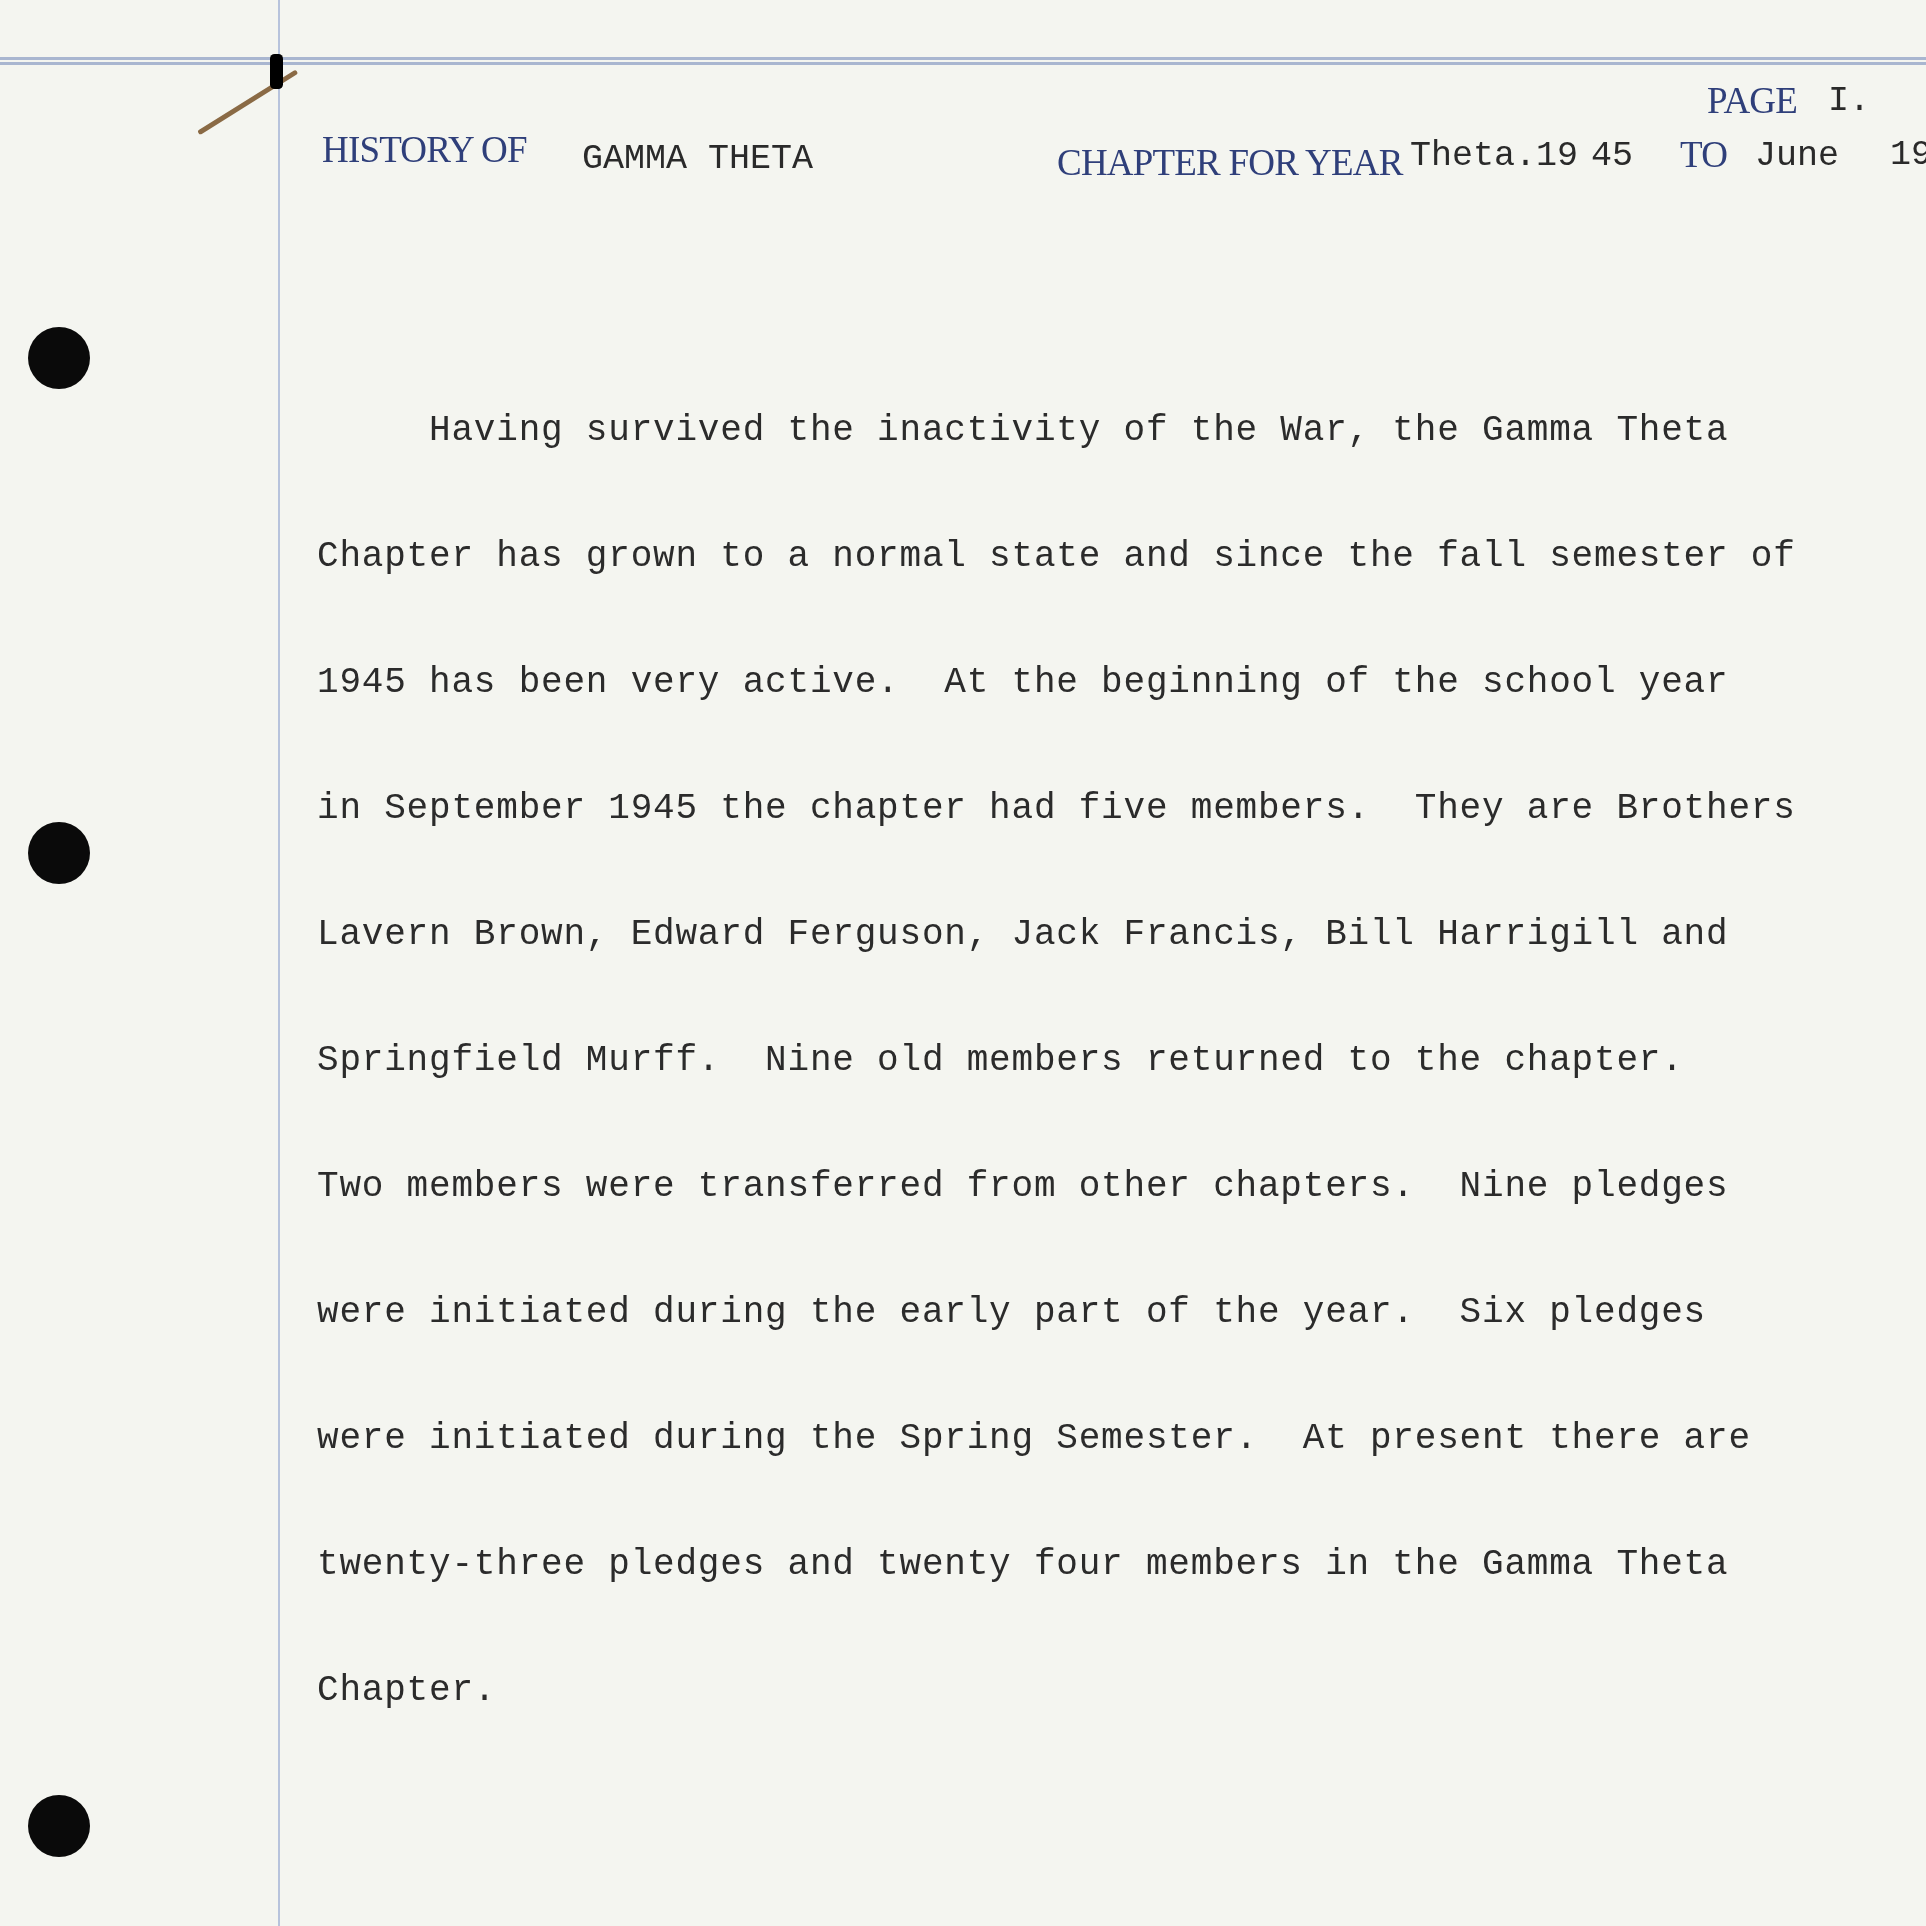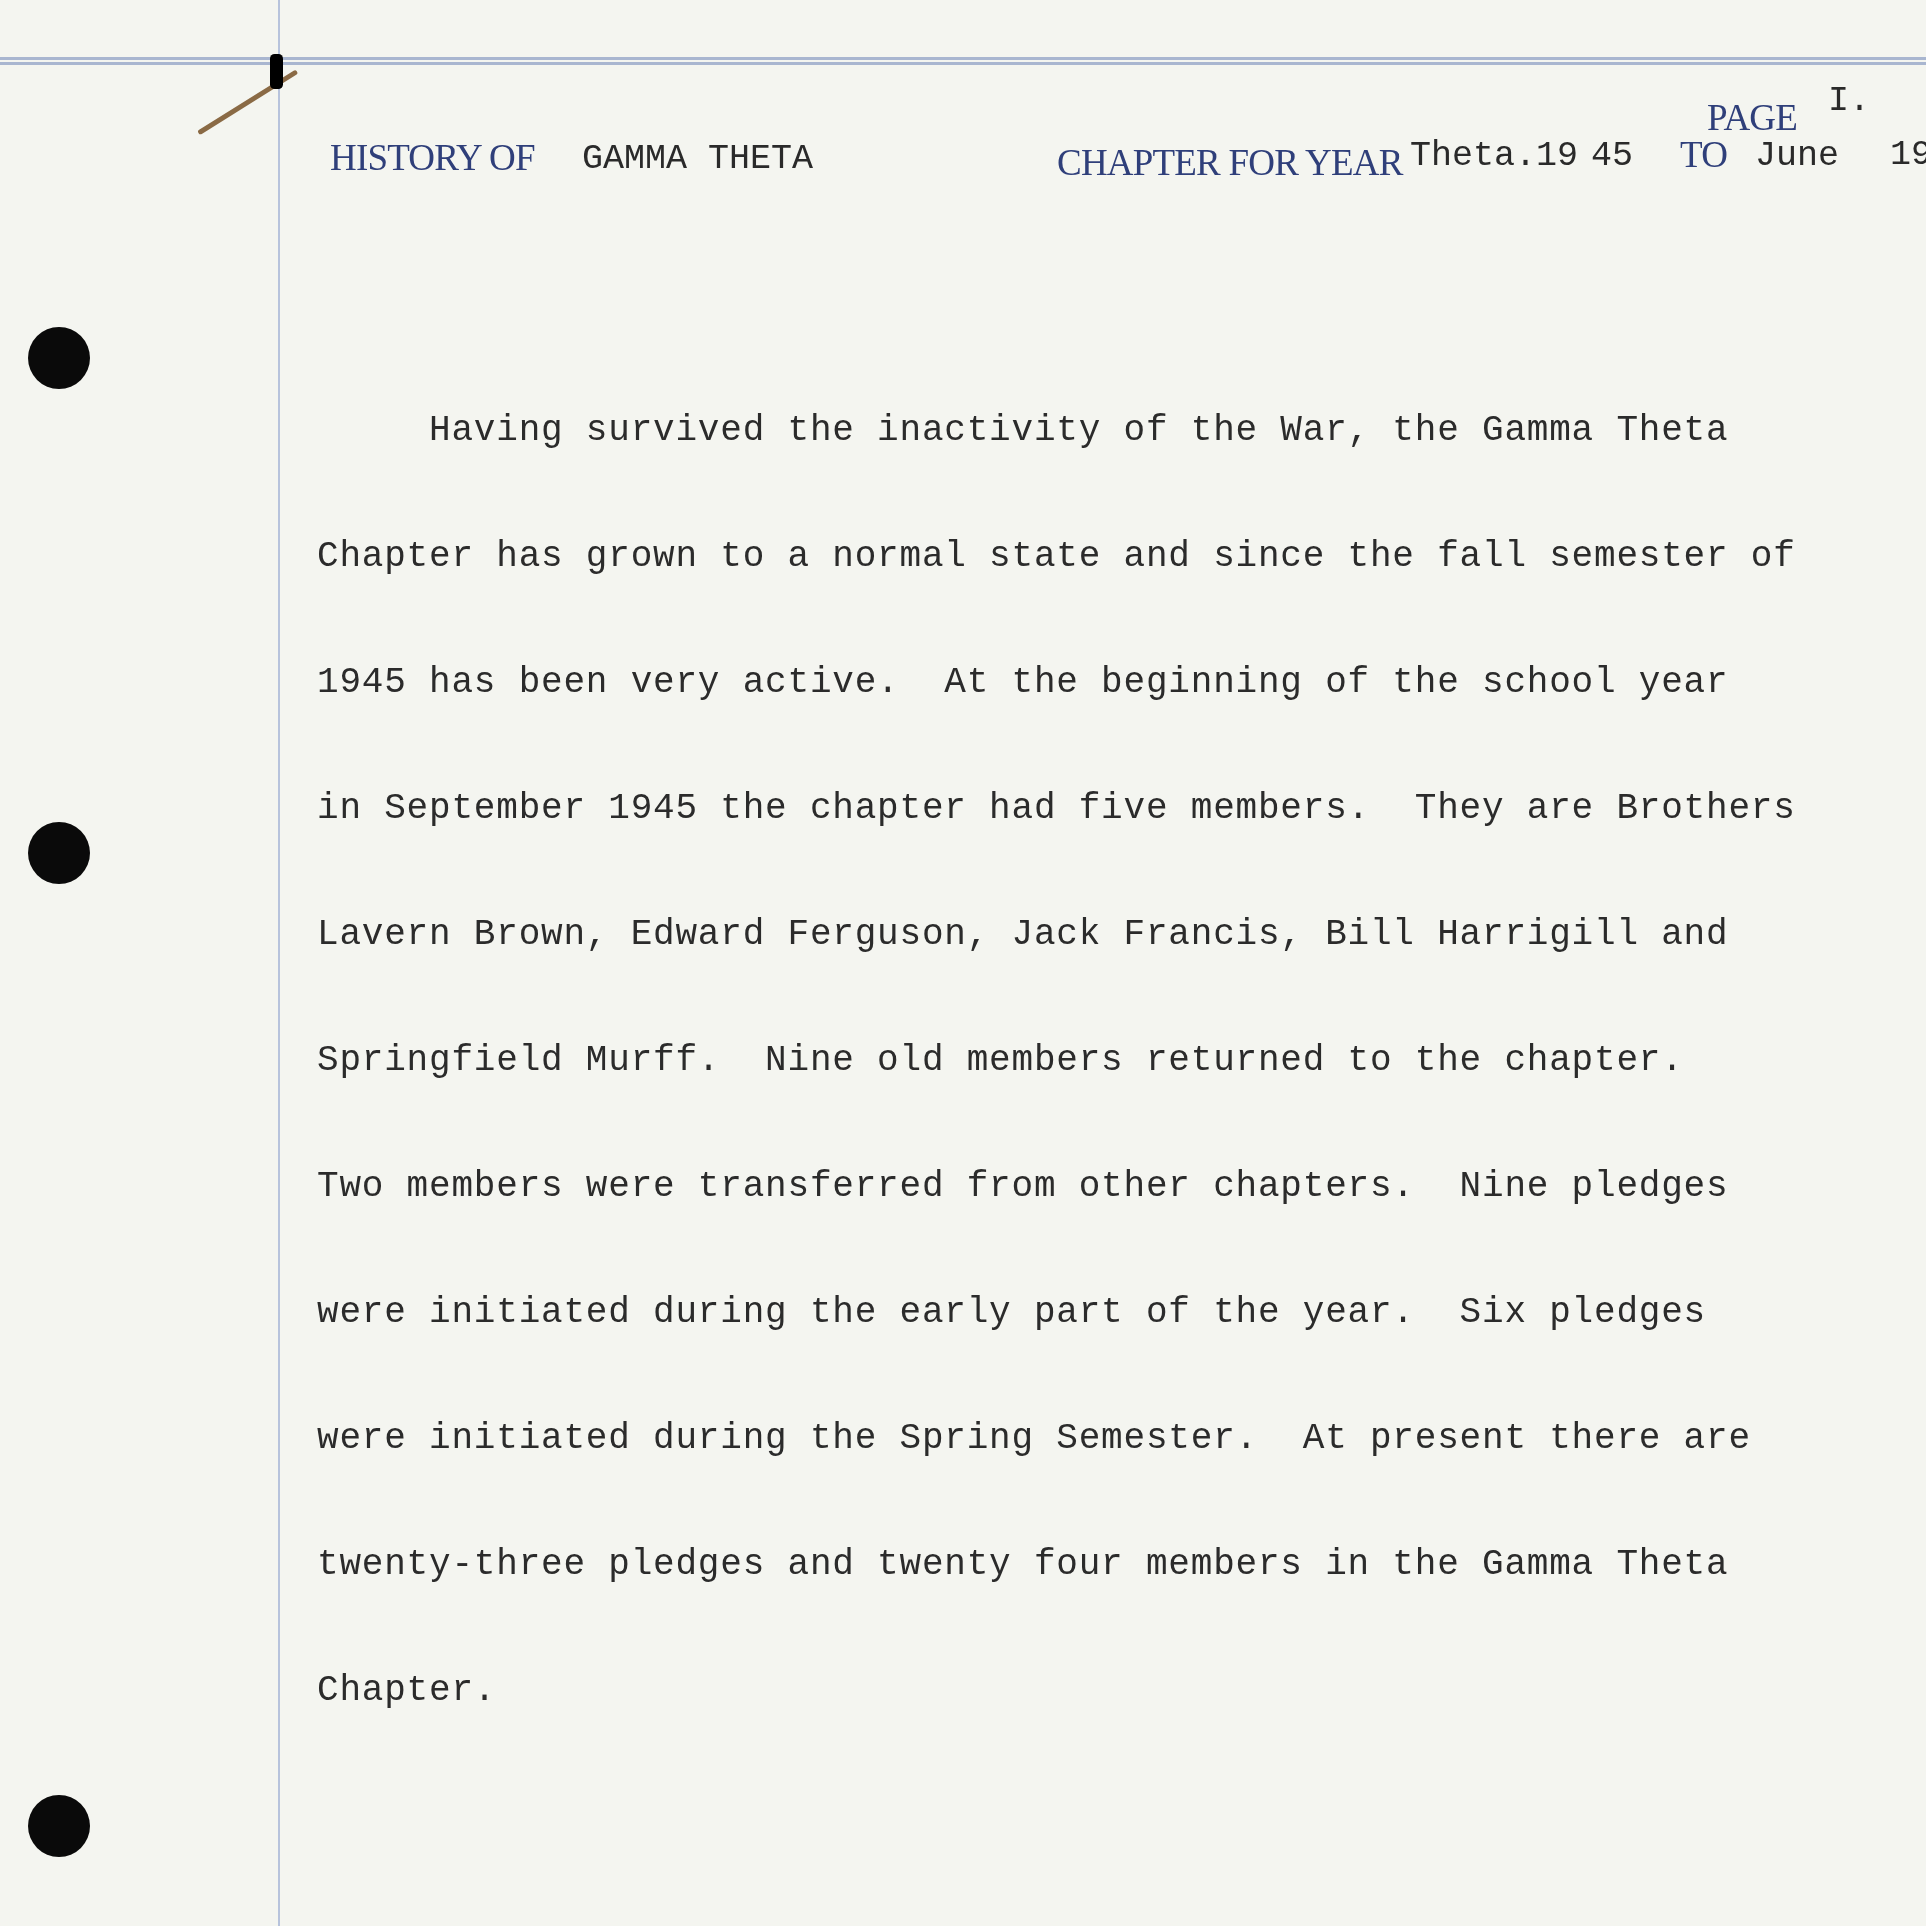--- a/index.html
+++ b/index.html
@@ -62,24 +62,24 @@
 
 <div class="rule-v" style="left:278px;"></div>
 
 <div class="staple"></div>
 <div class="ink-blot"></div>
 
 <div class="hole" style="top:327px;"></div>
 <div class="hole" style="top:822px;"></div>
 <div class="hole" style="top:1795px;"></div>
 
-<span class="header-label" style="left:1707px; top:96px;text-align:right;">PAGE</span>
+<span class="header-label" style="left:1707px; top:79px;text-align:right;">PAGE</span>
 <span class="header-typed" style="left:1828px; top:81px;">I.</span>
 
-<span class="header-label" style="left:322px; top:136px;margin-left:8px;">HISTORY OF</span>
+<span class="header-label" style="left:322px; top:128px;">HISTORY OF</span>
 <span class="header-typed" style="left:582px; top:139px;">GAMMA THETA</span>
 <span class="header-label" style="left:1057px; top:133px;margin-top:8px;">CHAPTER FOR YEAR</span>
 <span class="header-typed" style="left:1410px; top:136px;">Theta.19</span>
 <span class="header-typed" style="left:1591px; top:136px;">45</span>
 <span class="header-label" style="left:1680px; top:133px;">TO</span>
 <span class="header-typed" style="left:1755px; top:136px;">June</span>
 <span class="header-typed" style="left:1890px; top:135px;">1946</span>
 
 <div class="body-text">
   <div class="para">

